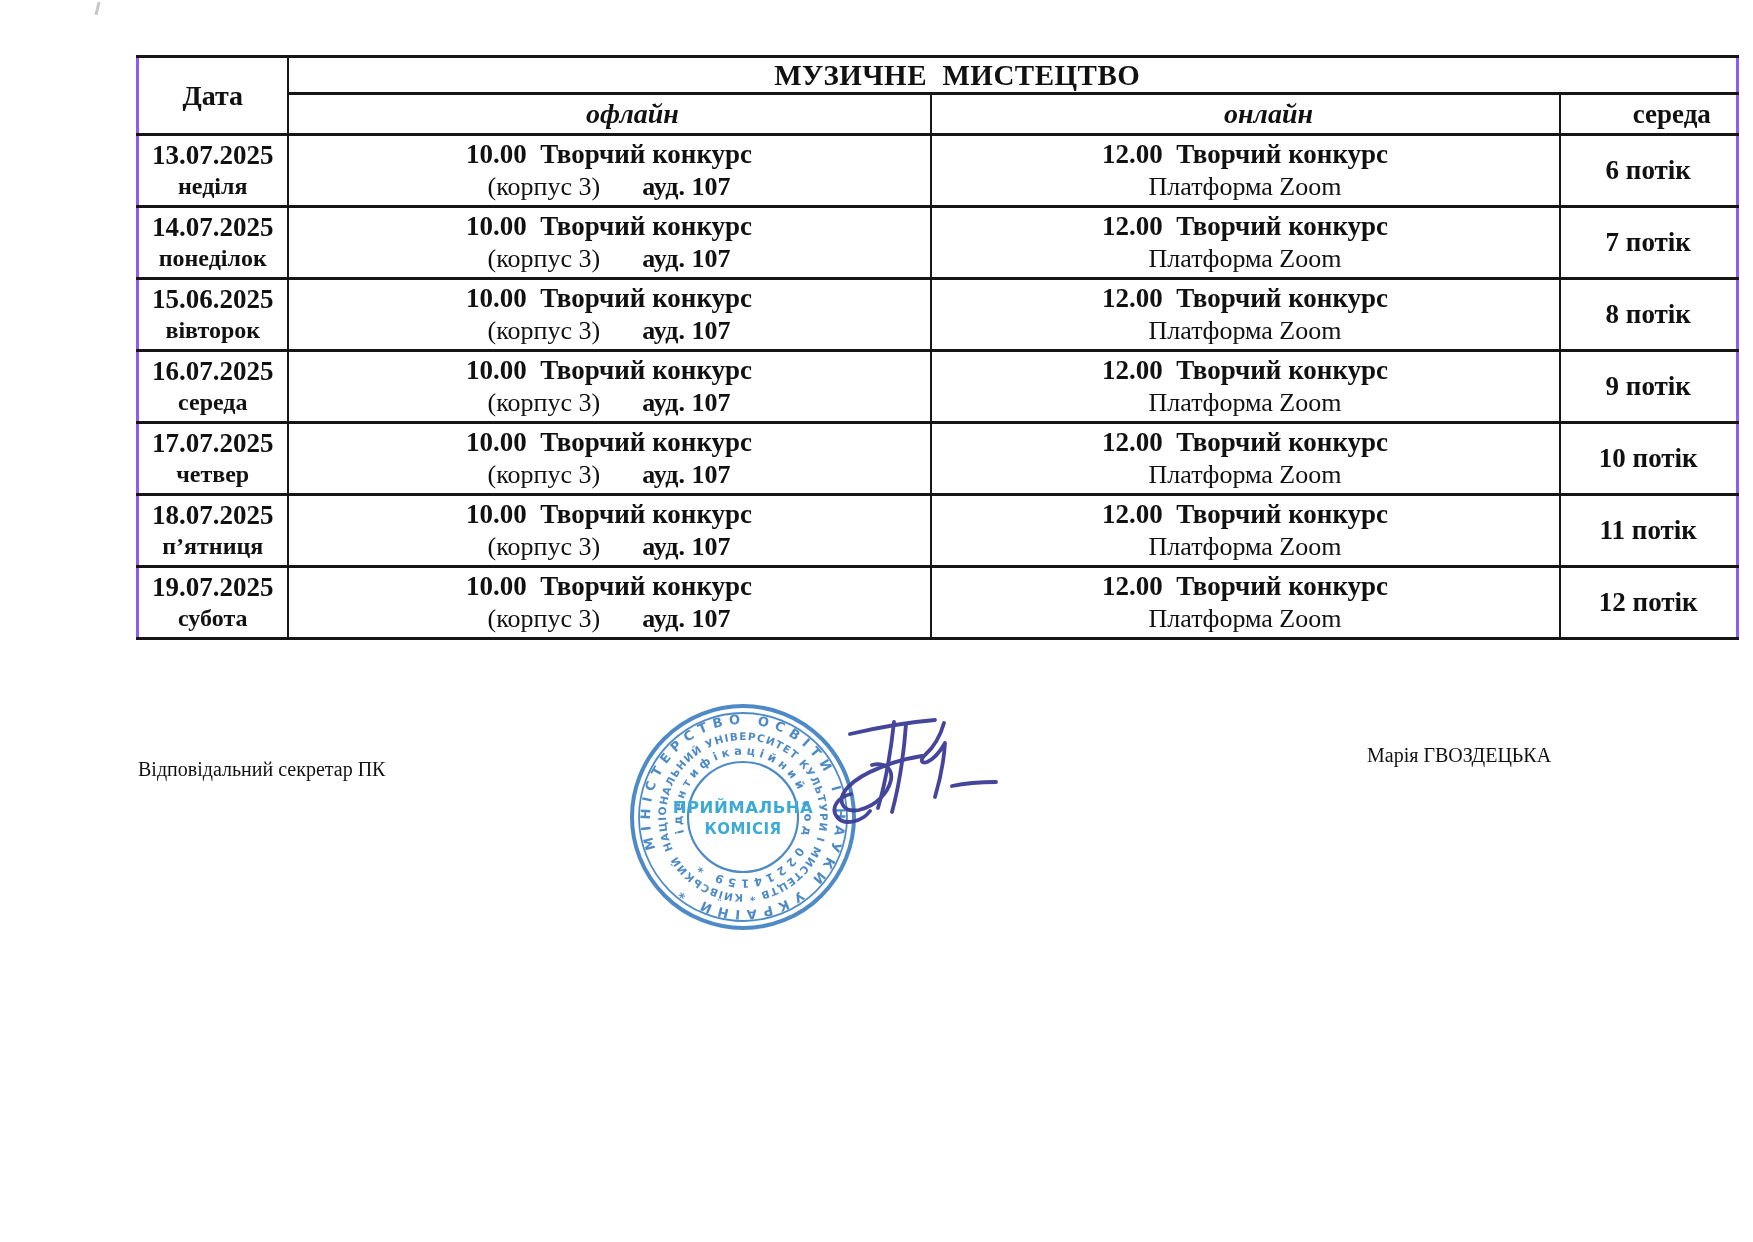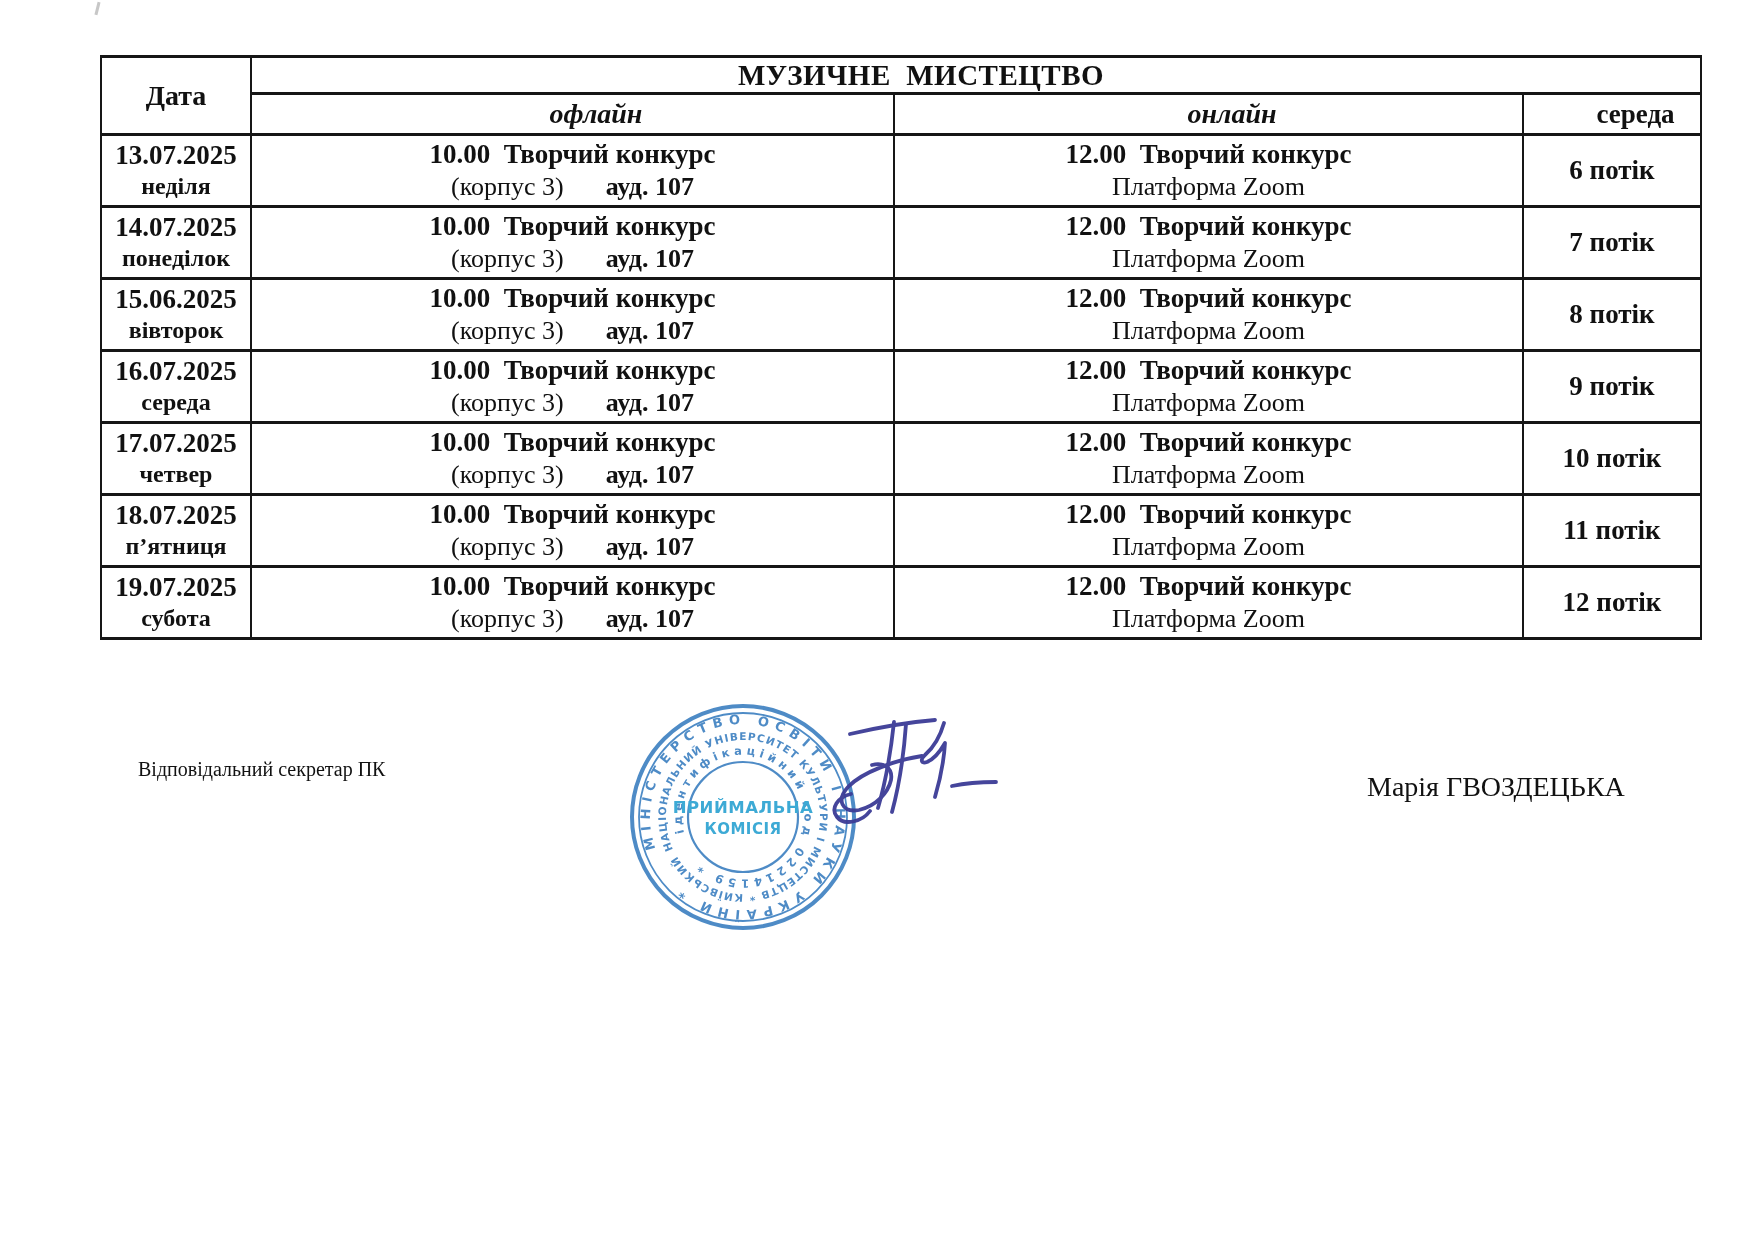--- a/index.html
+++ b/index.html
@@ -5,21 +5,22 @@
   html,body{margin:0;padding:0;}
   body{
     width:1753px;height:1242px;position:relative;overflow:hidden;
     background:#ffffff;color:#111;
     font-family:"Liberation Serif","DejaVu Serif",serif;
   }
   
   .table-wrap{position:absolute;left:100px;top:55px;}
   table.schedule{
     border-collapse:collapse;table-layout:fixed;width:1600px;
-    border:1px solid #8b5cf6;
+    border:3px solid #8b5cf6;
+    margin-left:36px;
   }
   .schedule th,.schedule td{
     border:2px solid #161616;border-top-width:3px;border-bottom-width:3px;
     padding:0;text-align:center;vertical-align:middle;
   }
   th.title-cell{
     height:34px;font-size:29px;font-weight:bold;letter-spacing:.5px;
     white-space:pre;padding-right:110px;
   }
   th.date-h{font-size:28px;font-weight:bold;}
@@ -30,21 +31,21 @@
   .d1{font-size:27px;font-weight:bold;line-height:1.18;}
   .d2{font-size:24px;font-weight:bold;line-height:1.18;}
   .l1{font-size:27px;font-weight:bold;line-height:1.22;white-space:pre;}
   .l2{font-size:26px;line-height:1.22;white-space:nowrap;}
   .loc1{font-weight:normal;margin-right:42px;text-align:center;}
   .loc2{font-weight:bold;}
   .platform{font-weight:normal;}
   .stream-val{font-size:27px;font-weight:bold;}
   
   .footer-left{position:absolute;left:138px;top:758px;font-size:20px;}
-  .footer-right{position:absolute;left:1367px;top:771px;font-size:28px;}
+  .footer-right{position:absolute;left:1367px;top:744px;font-size:20px;}
   
   .stamp{position:absolute;left:627px;top:701px;width:232px;height:232px;opacity:.92;}
   .stamp text{font-family:"DejaVu Sans","Liberation Sans",sans-serif;font-weight:bold;}
   .signature{position:absolute;left:818px;top:698px;width:300px;height:140px;}
   .artifact{position:absolute;left:96px;top:2px;width:3px;height:13px;background:#c7c7c7;transform:rotate(14deg);}
 </style>
 </head>
 <body>
 
 <div class="artifact"></div>

